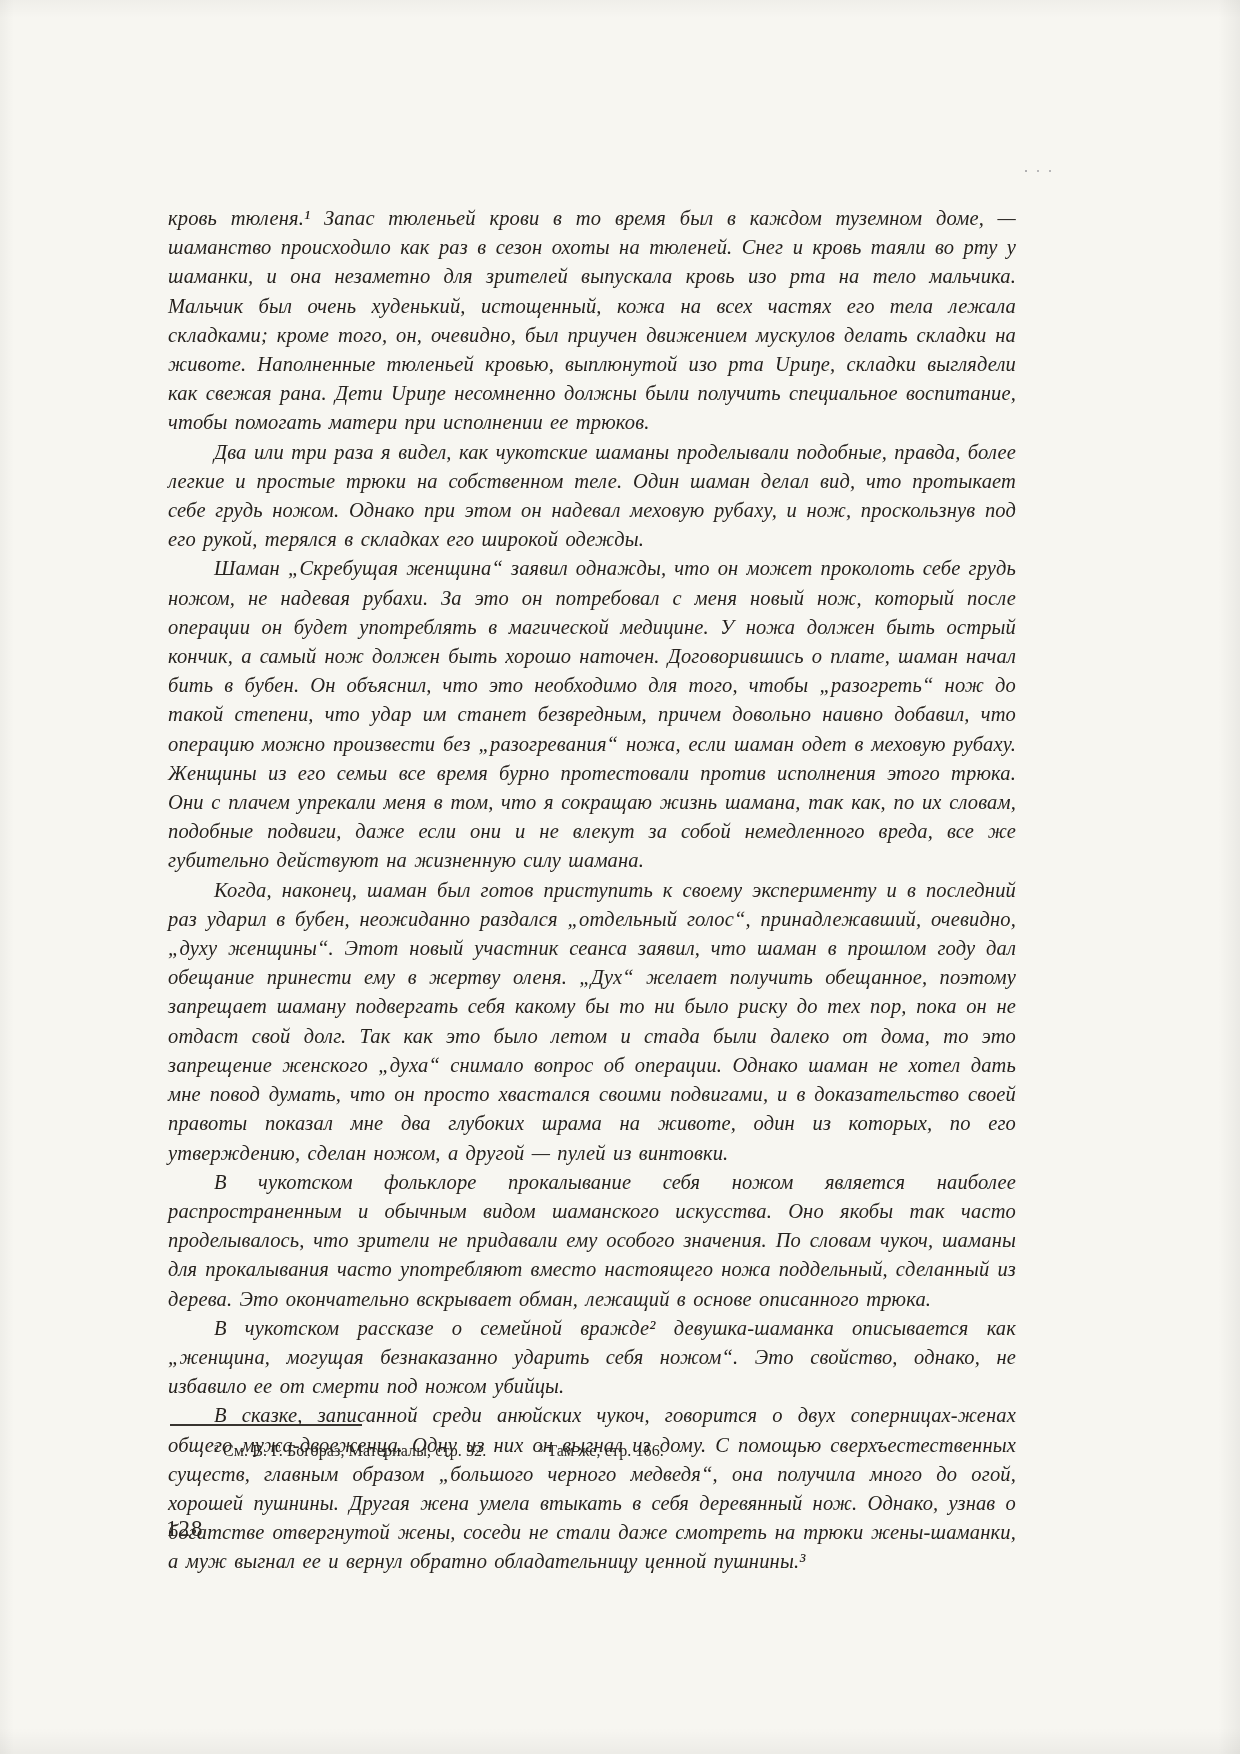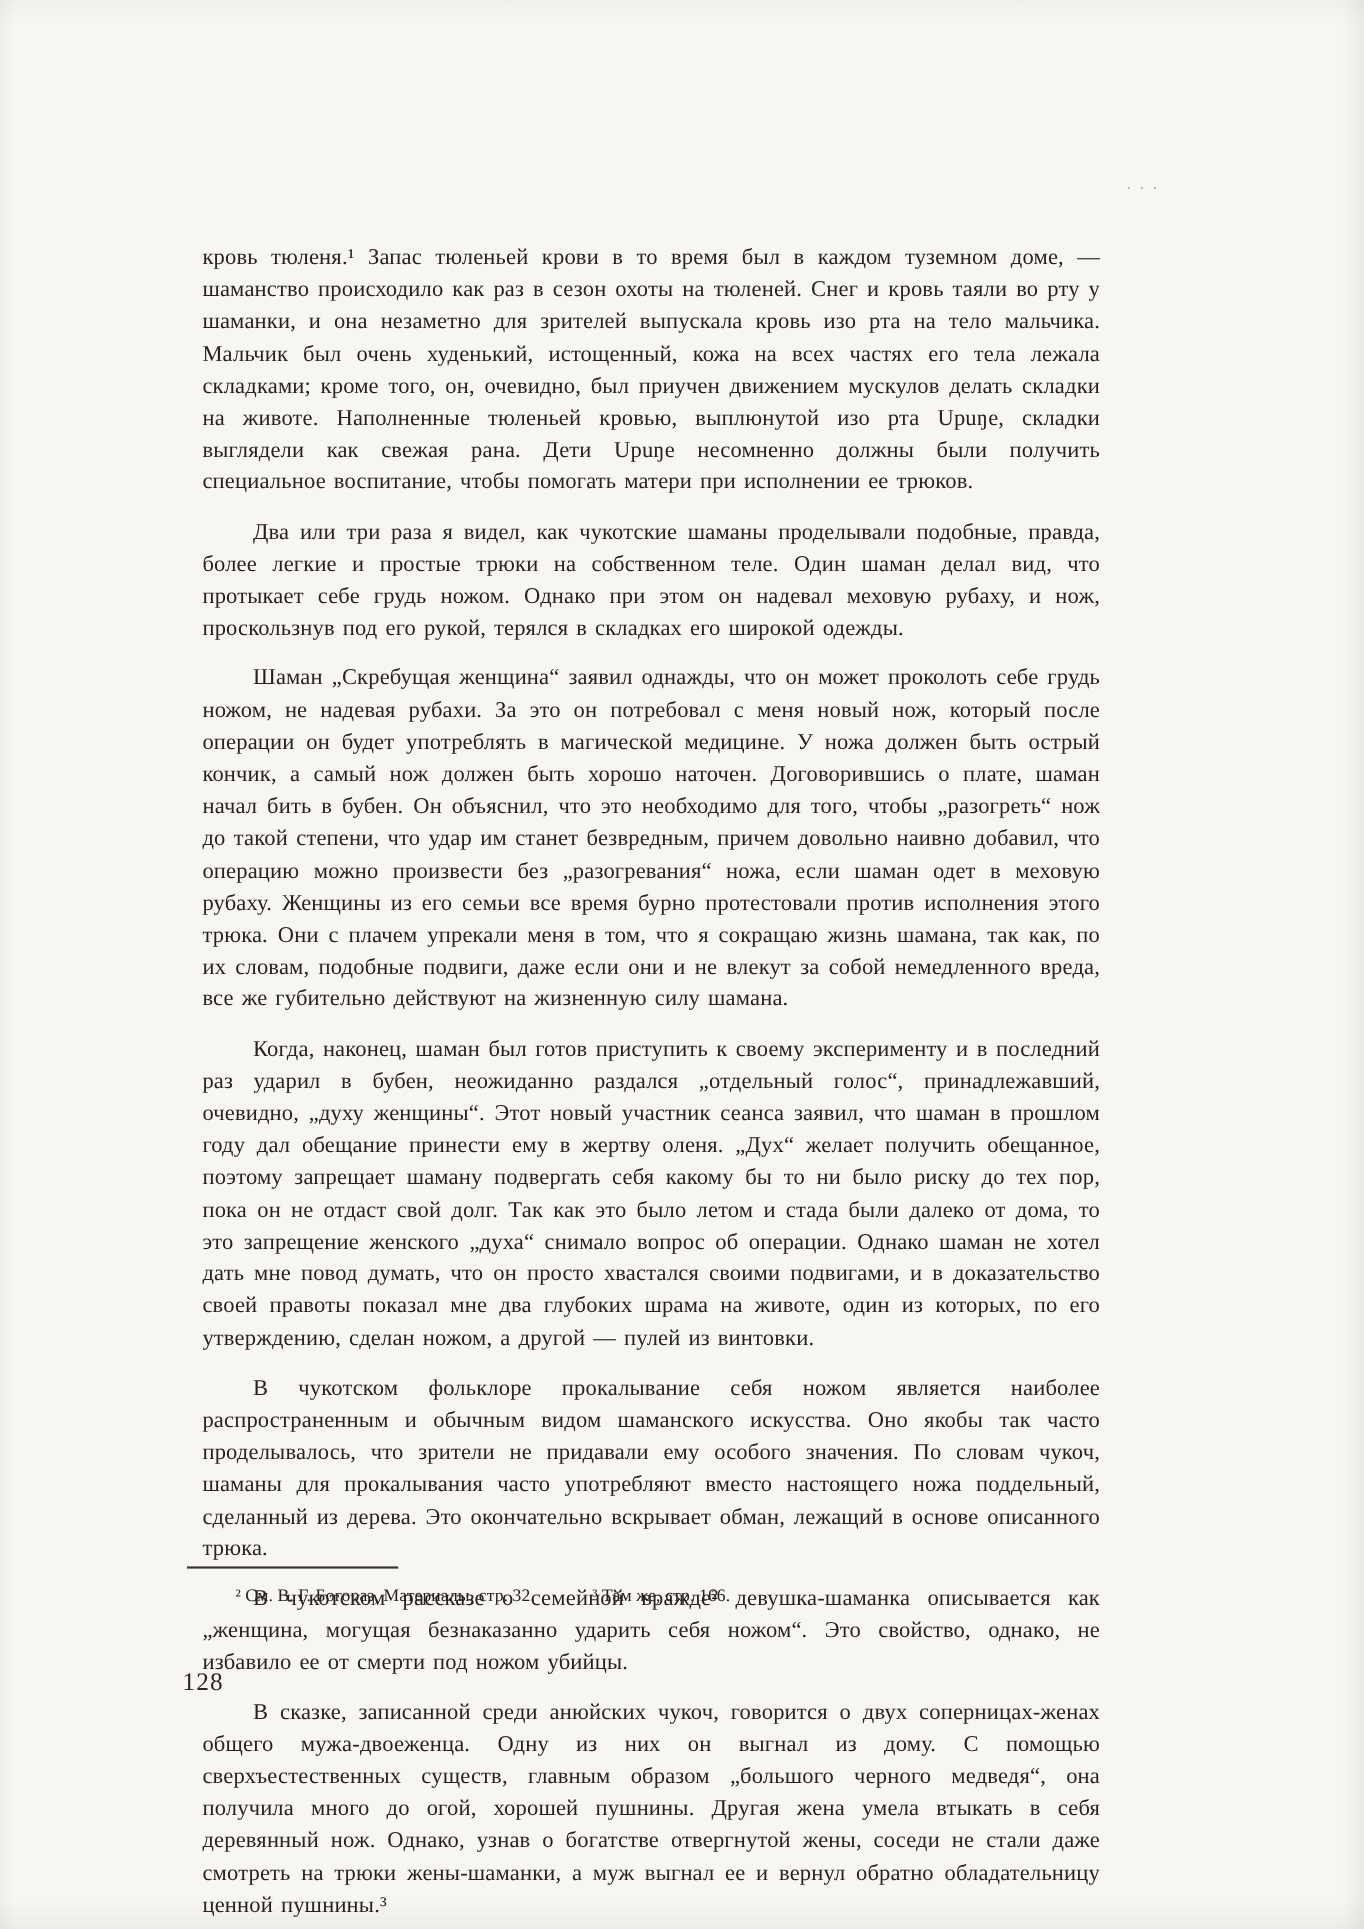--- a/index.html
+++ b/index.html
@@ -30,22 +30,23 @@
     left: 168px;
     top: 204px;
     width: 848px;
     font-size: 20.5px;
     line-height: 29.2px;
     text-align: justify;
     letter-spacing: 0.15px;
     word-spacing: 2px;
   }
   .text-block p {
-    margin: 16px;
+    margin: 0;
     text-indent: 46px;
+    font-style: italic;
   }
   .text-block p.no-indent {
     text-indent: 0;
   }
   .fn-rule {
     position: absolute;
     left: 170px;
     top: 1424px;
     width: 192px;
     height: 0;

